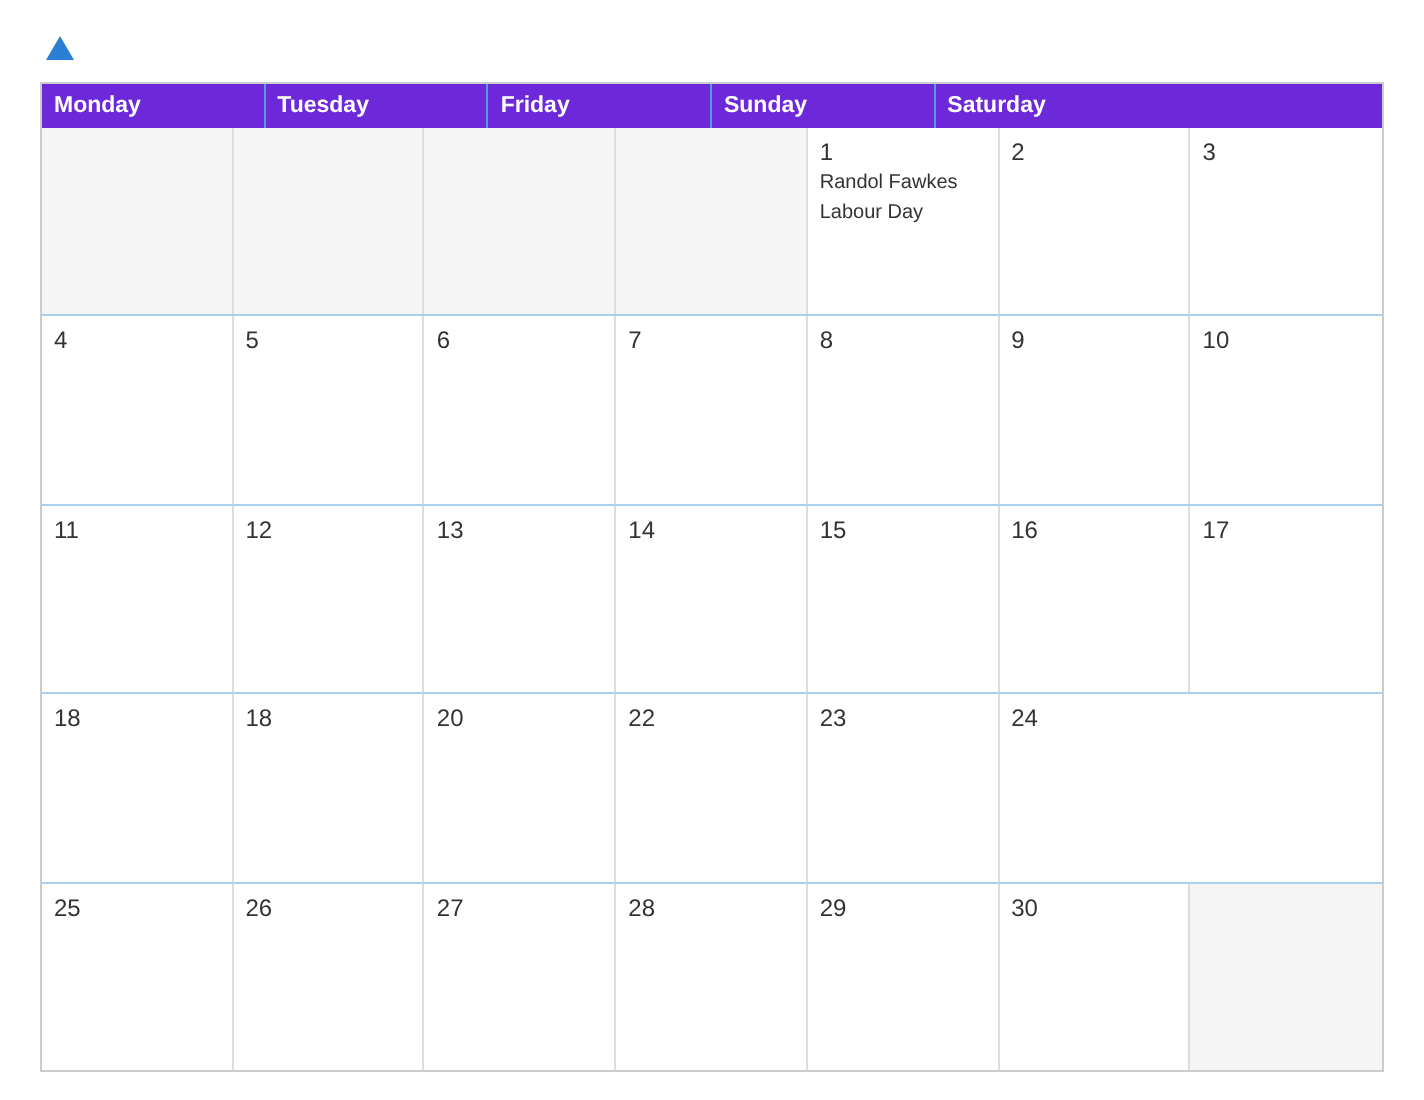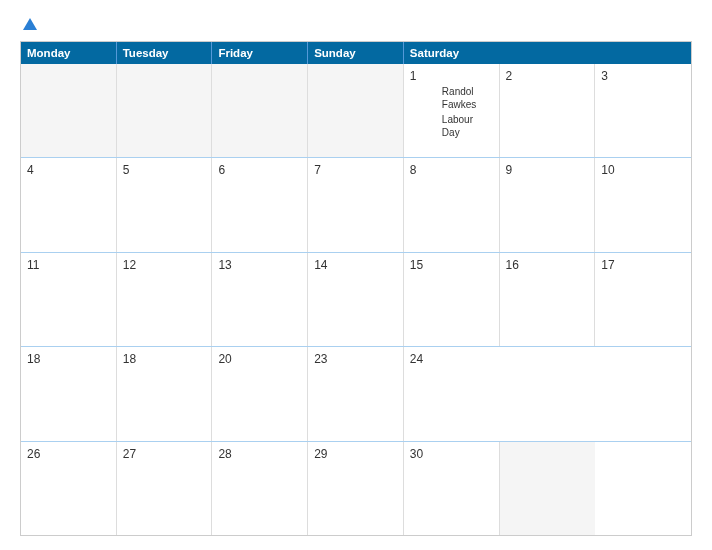--- a/index.html
+++ b/index.html
@@ -69,22 +69,22 @@
       min-width: 80px;
     }
     .calendar {
       border: 1px solid #ccc;
       flex: 1;
       display: flex;
       flex-direction: column;
     }
     .cal-header {
       display: grid;
-      grid-template-columns: repeat(7, 1fr);
-      background: #0369a1;
+      grid-template-columns: repeat(6, 1fr);
+      background: #6d28d9;
     }
     .cal-header-cell {
       color: #fff;
       font-size: 11.5px;
       font-weight: bold;
       padding: 5px 6px;
       text-align: left;
       border-right: 1px solid #5599d8;
     }
     .cal-header-cell:last-child {
@@ -124,21 +124,20 @@
     .day-num {
       font-size: 12px;
       color: #333;
       font-weight: normal;
     }
     .event-text {
       font-size: 10px;
       color: #333;
       margin-top: 2px;
       line-height: 1.3;
-      margin-left: 32px;
     }
   </style>
 </head>
 <body>
 
 <div class="page">
   <div class="header">
     <div class="logo">
       <div class="logo-top">
         <span class="logo-general"></span>
@@ -226,27 +225,33 @@
           <div class="cal-cell">
             <span class="day-num">18</span>
           </div>
           <div class="cal-cell">
             <span class="day-num">18</span>
           </div>
           <div class="cal-cell">
             <span class="day-num">20</span>
           </div>
           <div class="cal-cell">
+            <span class="day-num">22</span>
+          </div>
+          <div class="cal-cell">
             <span class="day-num">23</span>
           </div>
           <div class="cal-cell">
             <span class="day-num">24</span>
           </div>
         </div>
         <div class="cal-row">
+          <div class="cal-cell">
+            <span class="day-num">25</span>
+          </div>
           <div class="cal-cell">
             <span class="day-num">26</span>
           </div>
           <div class="cal-cell">
             <span class="day-num">27</span>
           </div>
           <div class="cal-cell">
             <span class="day-num">28</span>
           </div>
           <div class="cal-cell">

